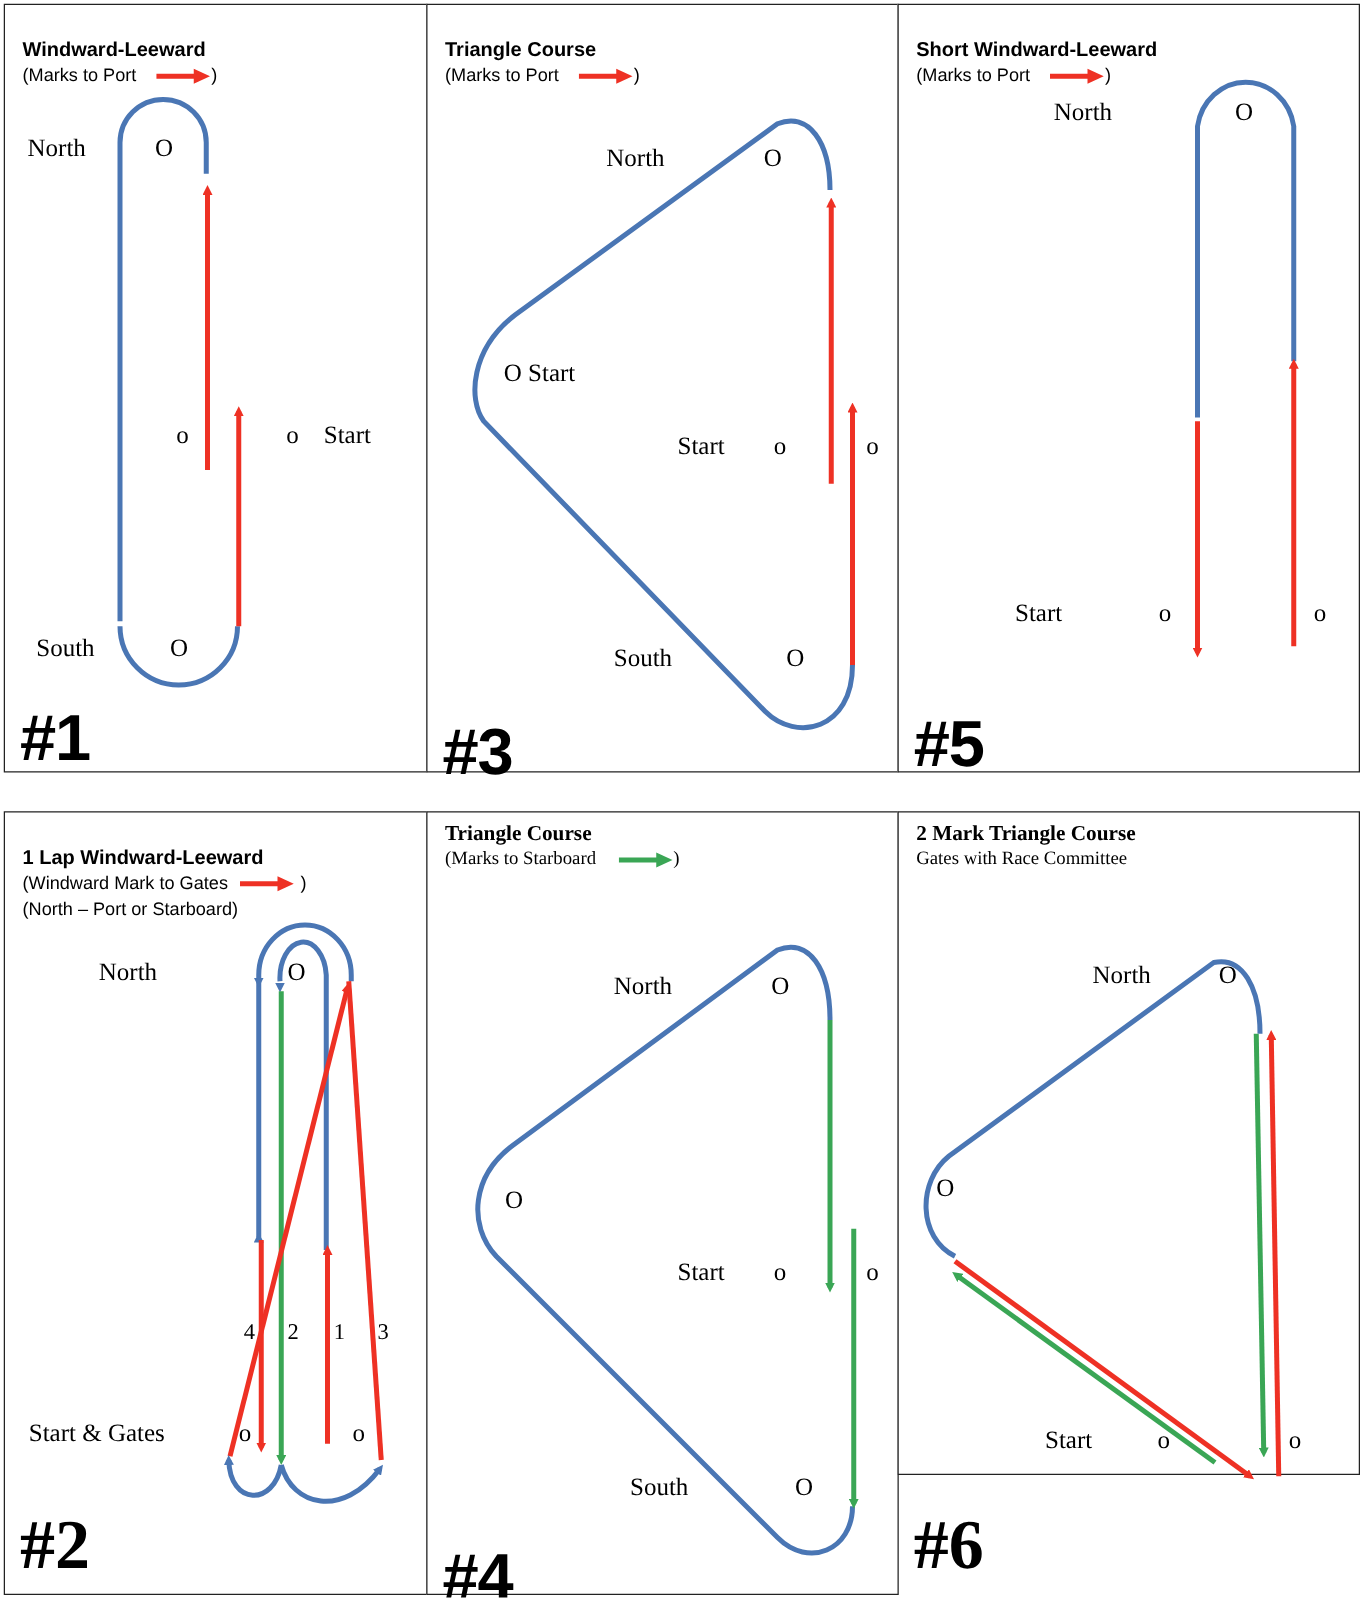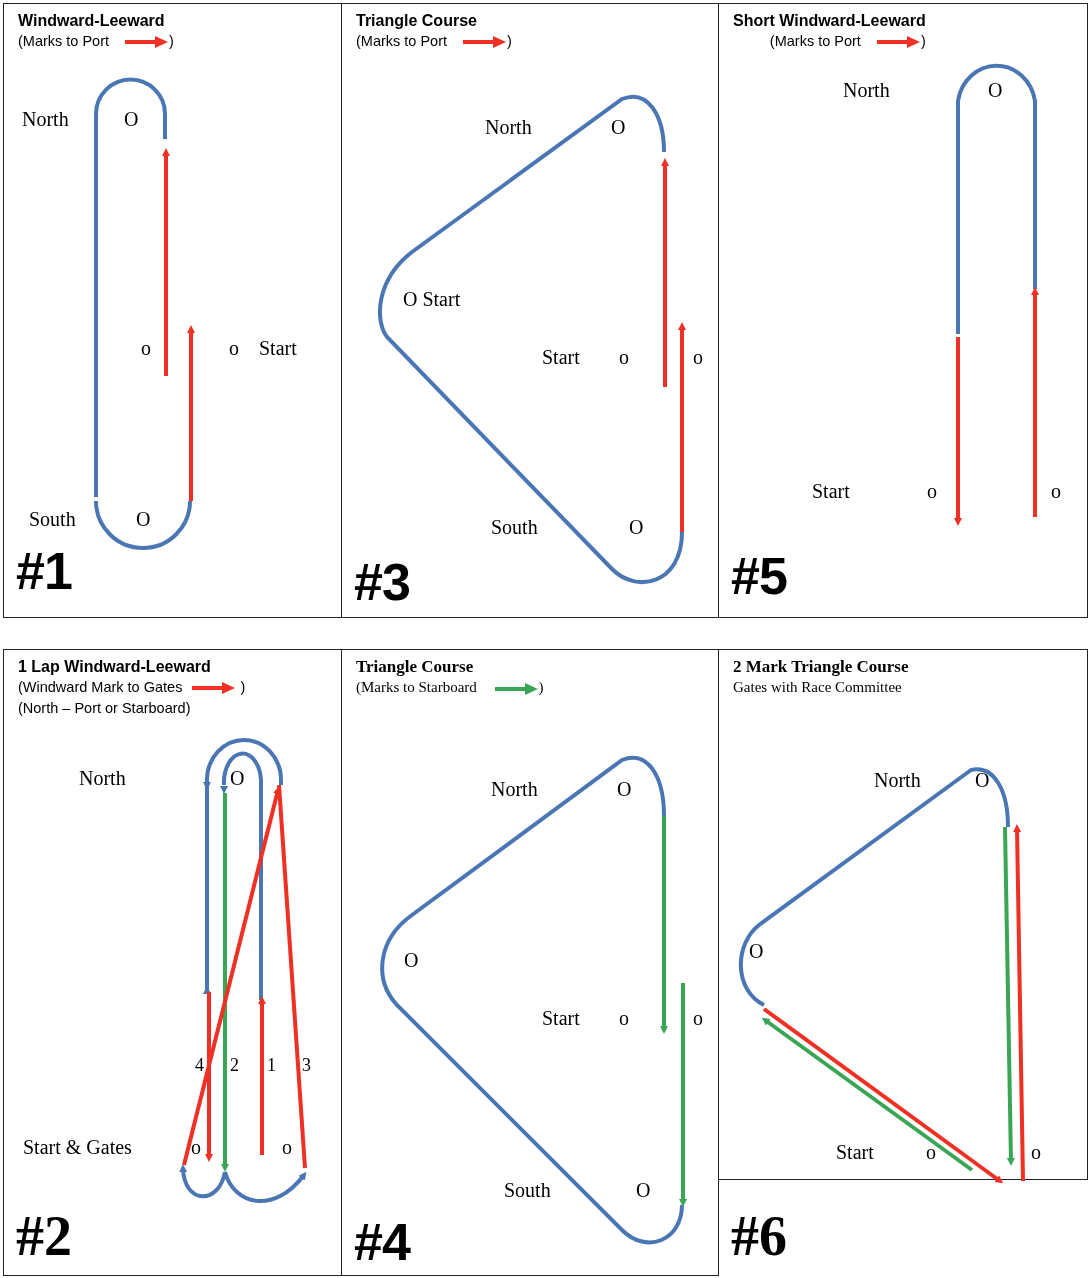--- a/index.html
+++ b/index.html
@@ -1,21 +1,21 @@
 <!DOCTYPE html>
 <html><head>
 <meta charset="utf-8">
 <style>
   html, body { margin:0; padding:0; background:#ffffff; }
   body { width:1090px; height:1278px; position:relative; overflow:hidden; font-family:"Liberation Serif", serif; color:#000; }
   .panel { position:absolute; border:1.5px solid #222; box-sizing:border-box; background:#fff; }
   .hdr { position:absolute; left:14px; top:6px; line-height:21px; }
   .hdr .t { font-weight:bold; font-size:17px; }
   .hdr .s { font-size:15px; }
-  .sans { font-family:"Liberation Sans", sans-serif; }
+  .sans { font-family:"Liberation Sans", sans-serif;margin-top:20px; }
   .serif { font-family:"Liberation Serif", serif; }
   .hdr.sans .t { font-size:16px; }
   .hdr.sans .s { font-size:14.5px; }
   .arrow-inline { display:inline-block; vertical-align:middle; }
   .num { position:absolute; left:12px; font-weight:bold; font-size:52px; line-height:52px; }
   .num.sans { font-family:"Liberation Sans", sans-serif; letter-spacing:-1px; }
   .num.serif { font-family:"Liberation Serif", serif; font-size:56px; }
   .lbl { position:absolute; font-size:20px; font-family:"Liberation Serif", serif; line-height:22px; white-space:nowrap; }
   .lbl.small { font-size:18px; }
   svg.diag { position:absolute; left:0; top:0; overflow:visible; }
@@ -84,21 +84,21 @@
   <div class="lbl" style="left:269px;top:112px">O</div>
   <div class="lbl" style="left:61px;top:284px">O  Start</div>
   <div class="lbl" style="left:200px;top:342px">Start</div>
   <div class="lbl" style="left:277px;top:342px">o</div>
   <div class="lbl" style="left:351px;top:342px">o</div>
   <div class="lbl" style="left:149px;top:512px">South</div>
   <div class="lbl" style="left:287px;top:512px">O</div>
   <div class="num sans" style="top:552px">#3</div>
 </div>
 
-<div class="panel" style="left:718px;top:3px;width:370px;height:615px;text-align:right;">
+<div class="panel" style="left:718px;top:3px;width:370px;height:615px;">
   <div class="hdr sans">
     <div class="t">Short Windward-Leeward</div>
     <div class="s">
       <span>(Marks to Port</span>
       <svg class="arrow-inline" width="44" height="14" style="margin-left:12px">
           <line x1="0" y1="7" x2="32" y2="7" stroke="#ee3124" stroke-width="4"></line>
           <path d="M30,1 L43,7 L30,13 z" fill="#ee3124"></path>
         </svg><span>)</span>
     </div>
   </div>

